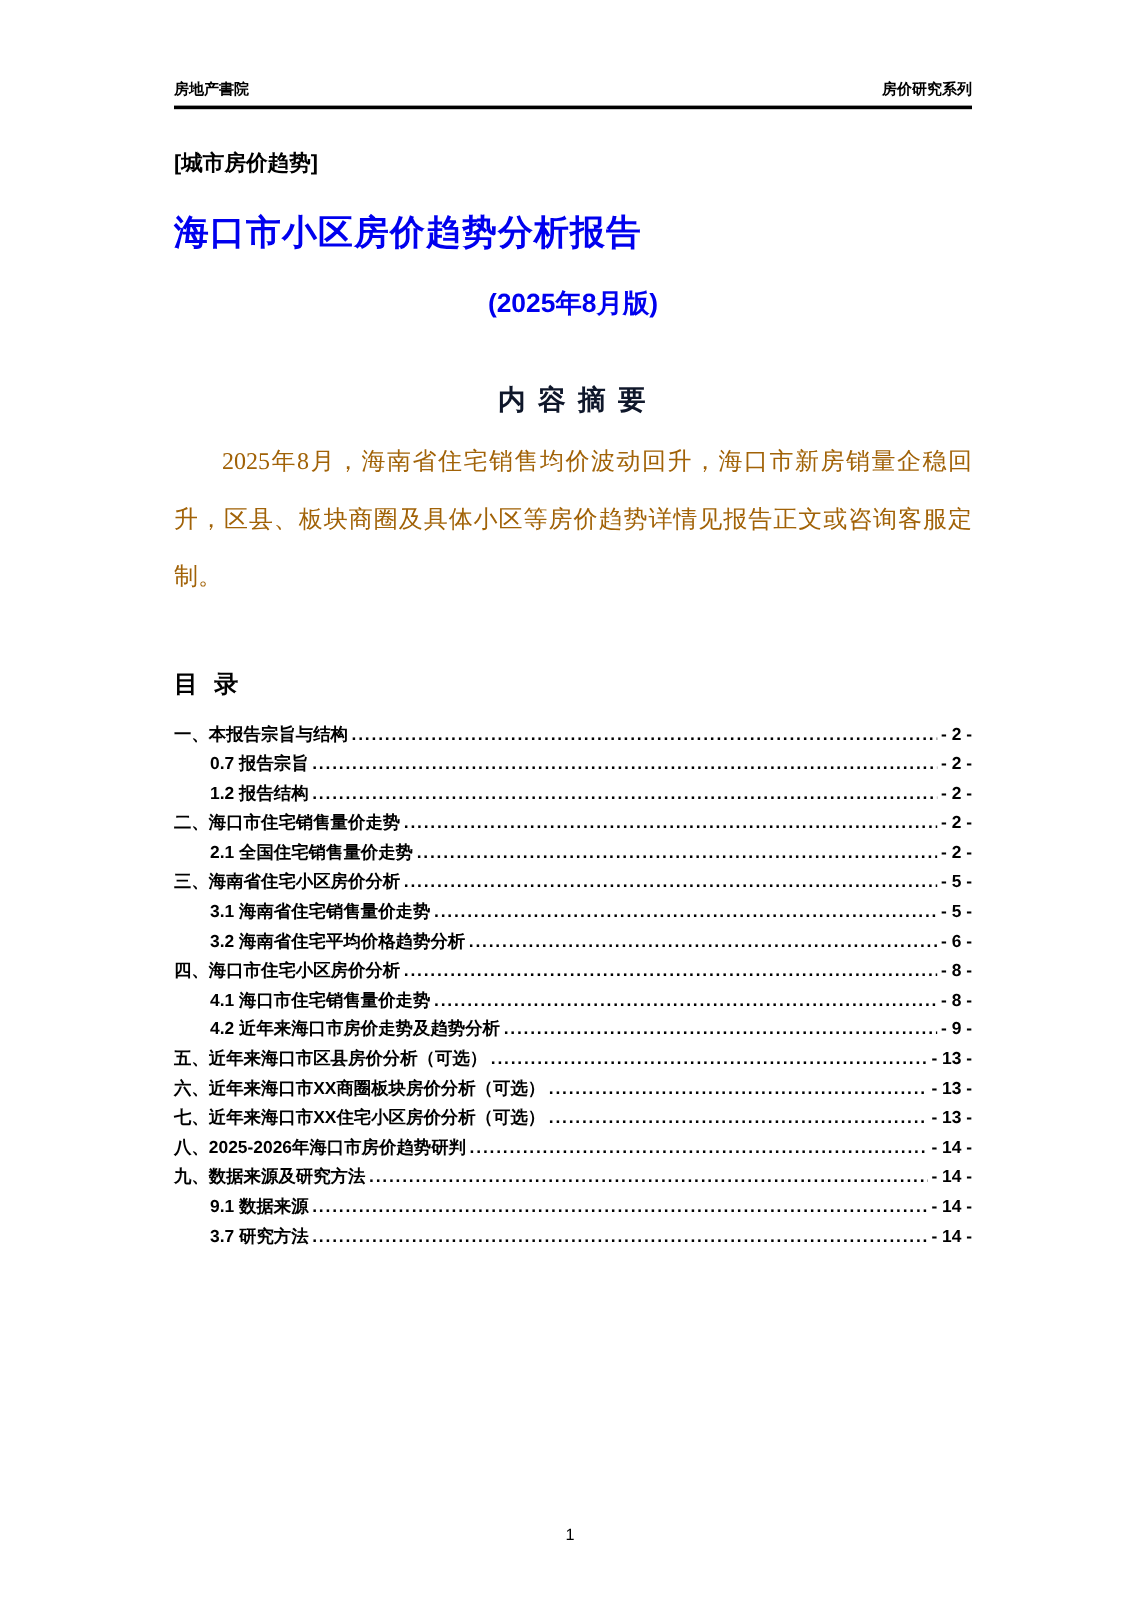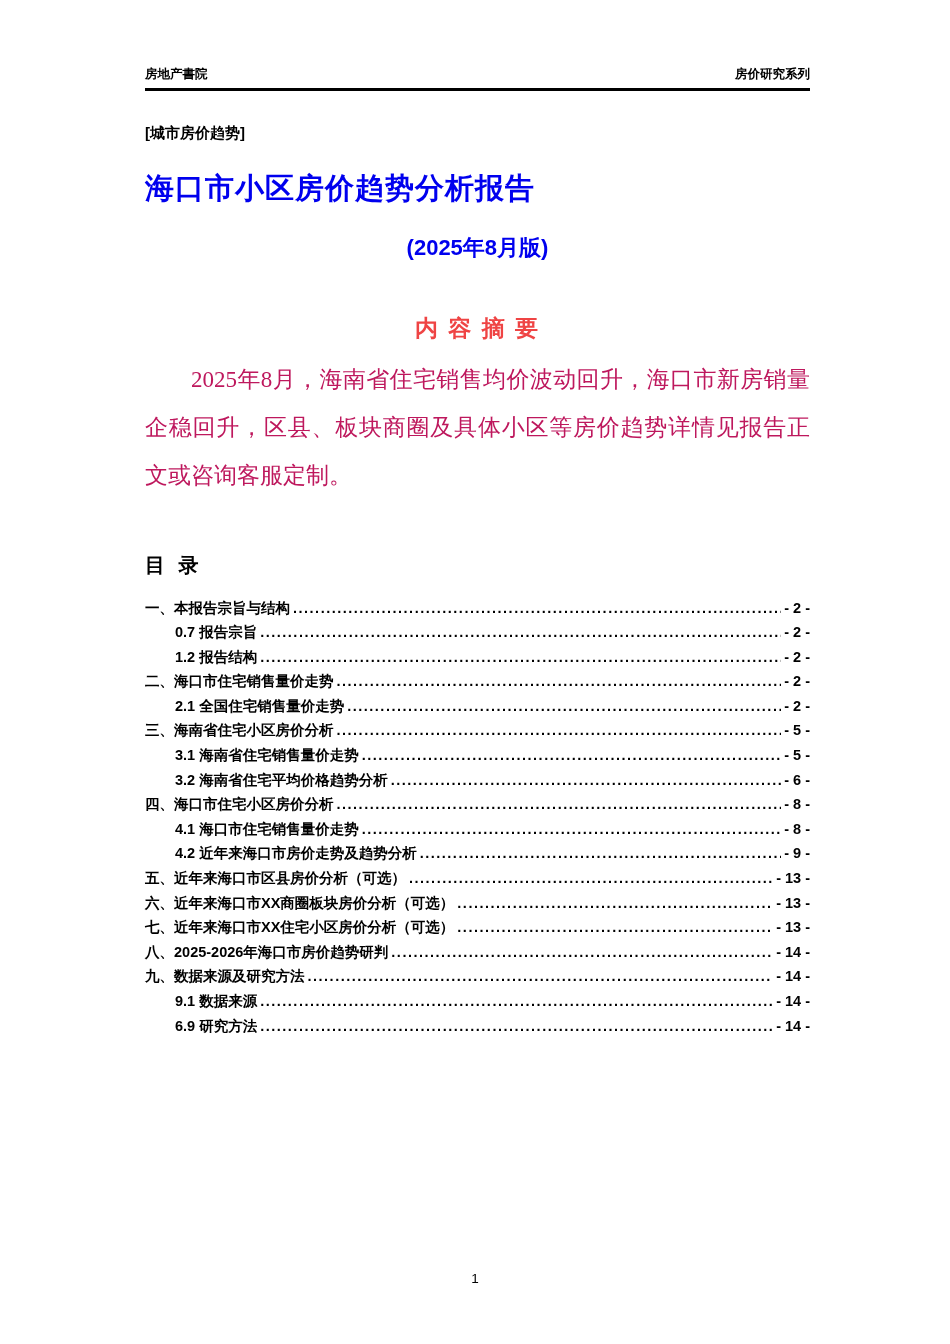--- a/index.html
+++ b/index.html
@@ -27,21 +27,21 @@
     font-weight: bold;
   }
   .rule {
     height: 2.5px;
     background: #000;
     margin-top: 5px;
   }
   
   .series-tag {
     margin-top: 33px;
-    font-size: 15px;
+    font-size: 18px;
     font-weight: bold;
   }
   
   .main-title {
     margin-top: 26px;
     font-size: 29px;
     font-weight: bold;
     letter-spacing: 1px;
   }
   .sub-title {
@@ -49,30 +49,30 @@
     text-align: center;
     font-size: 22px;
     font-weight: bold;
   }
   .summary-heading {
     margin-top: 50px;
     text-align: center;
     font-size: 23px;
     font-weight: bold;
     letter-spacing: 2px;
-    color: #ef4444;
+    color: #0f172a;
   }
   .summary-para {
     margin-top: 12px;
     font-family: "Liberation Serif", "DejaVu Serif", serif;
-    font-size: 23px;
+    font-size: 20px;
     line-height: 48px;
     text-align: justify;
     text-indent: 2em;
-    color: #be185d;
+    color: #a16207;
   }
   .toc-heading {
     margin-top: 52px;
     text-align: left;
     font-size: 20px;
     font-weight: bold;
     letter-spacing: 4px;
   }
   .toc-list {
     margin-top: 17px;
@@ -216,21 +216,21 @@
           <span class="toc-label">九、数据来源及研究方法</span>
           <span class="toc-leader"></span>
           <span class="toc-page">- 14 -</span>
         </div>
         <div class="toc-item toc-sub">
           <span class="toc-label">9.1 数据来源</span>
           <span class="toc-leader"></span>
           <span class="toc-page">- 14 -</span>
         </div>
         <div class="toc-item toc-sub">
-          <span class="toc-label">6.9 研究方法</span>
+          <span class="toc-label">3.7 研究方法</span>
           <span class="toc-leader"></span>
           <span class="toc-page">- 14 -</span>
         </div>
       </div>
 
   </div>
 
   <div class="page-footer">1</div>
 </div>
 

